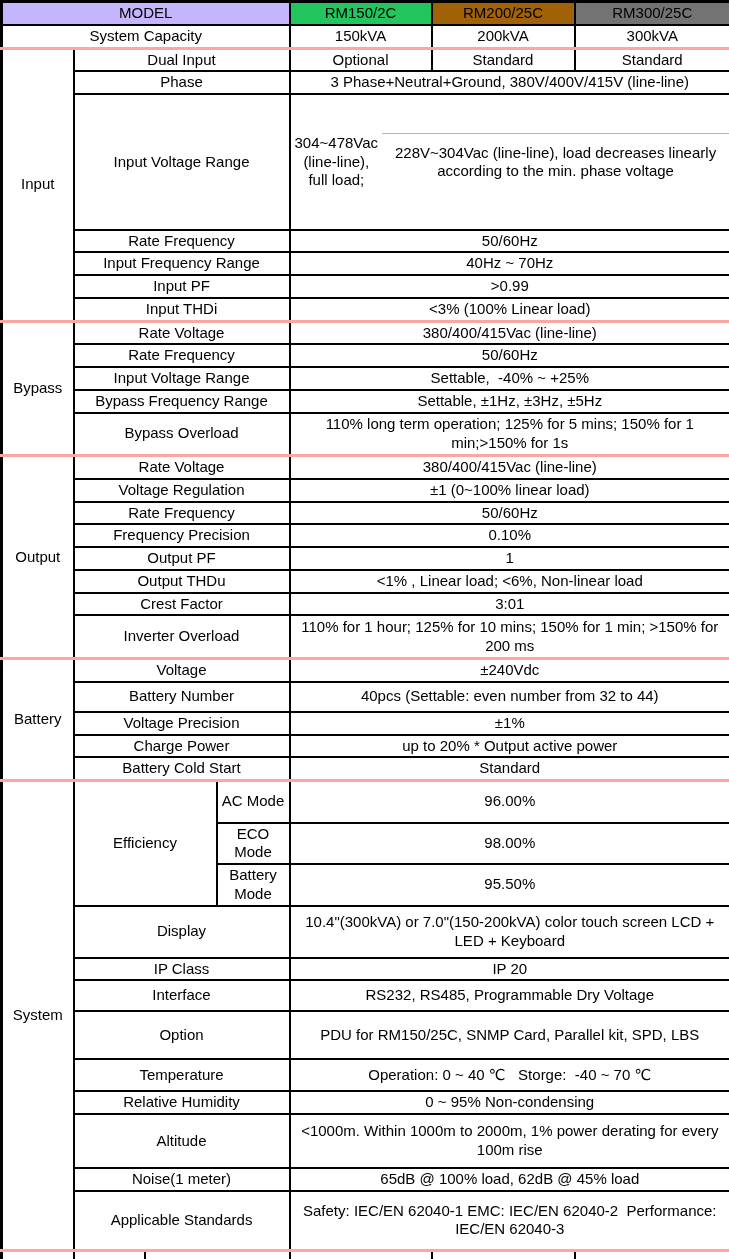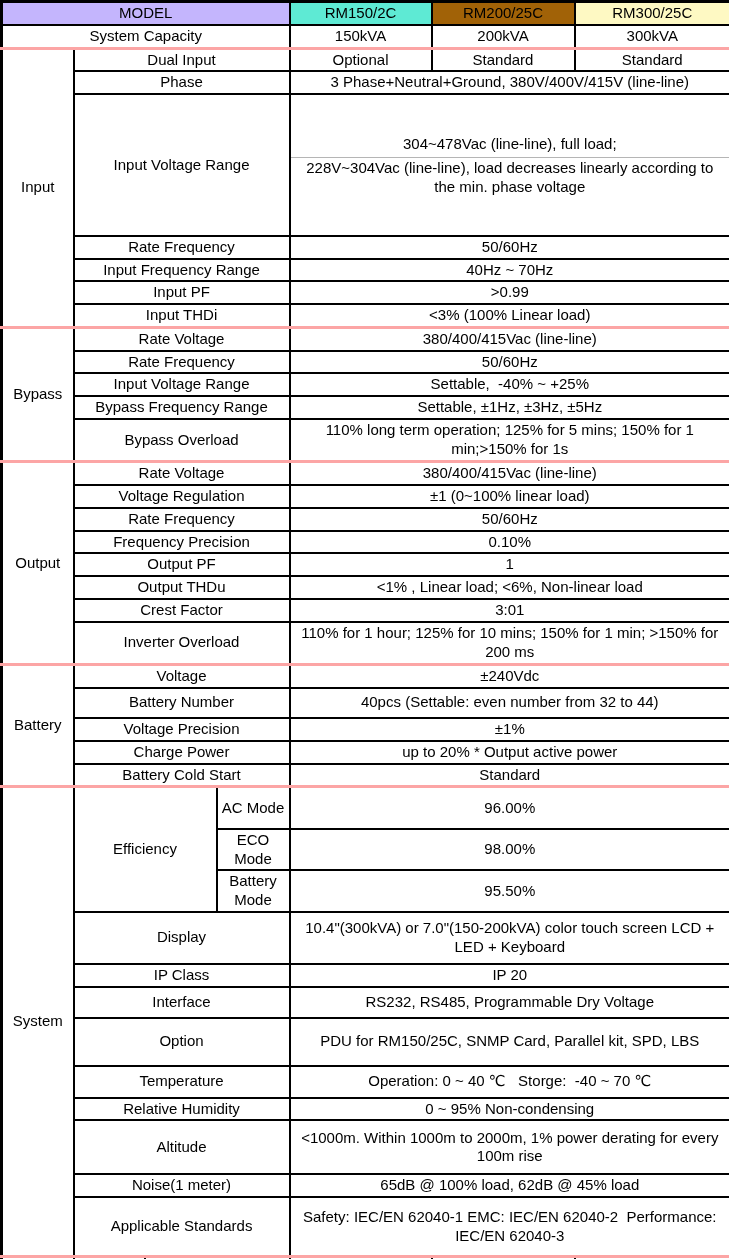--- a/index.html
+++ b/index.html
@@ -3,21 +3,21 @@
 <meta charset="utf-8">
 <style>
   html,body{margin:0;padding:0;background:#fff;}
   body{width:729px;font-family:"Liberation Sans","DejaVu Sans",sans-serif;color:#000;}
   table.spec{border-collapse:collapse;table-layout:fixed;width:729px;border:3px solid #000;}
   td{border:2px solid #000;text-align:center;vertical-align:middle;
      font-size:15px;line-height:1.25;padding:1px 4px;white-space:pre-wrap;overflow:hidden;}
   tr.st td{border-top:3px solid #fca5a5;}
   td.g{background:#17A33C;}
   td.nopad{padding:0;}
-  .vsplit{display:flex;flex-direction:column;height:100%;width:100%;}
+  .vsplit{display:flex;flex-direction:row;height:100%;width:100%;}
   .vsplit .seg{display:flex;align-items:center;justify-content:center;padding:1px 4px;box-sizing:border-box;white-space:pre-wrap;}
   .vsplit .seg.first{flex:0 0 24px;}
   .vsplit .seg.rest{flex:1 1 auto;border-top:1px solid #b5b5b5;}
 </style>
 </head>
 <body>
 
 <table class="spec">
   <colgroup>
     <col style="width:72px">
@@ -25,23 +25,23 @@
       <col style="width:72px">
       <col style="width:73px">
     <col style="width:142px">
       <col style="width:143px">
       <col style="width:156px">
   </colgroup>
 
   <tbody>
       <tr style="height:22px">
     <td class="g" colspan="4" style="background: #c4b5fd;">MODEL</td>
-    <td class="g" style="background: #5eead4;">RM150/2C</td>
+    <td class="g" style="background: #22c55e;">RM150/2C</td>
     <td class="g" style="background: #a16207;">RM200/25C</td>
-    <td class="g" style="background: #fef9c3;">RM300/25C</td>
+    <td class="g" style="background: #737373;">RM300/25C</td>
   </tr>
   <tr style="height:20px">
     <td colspan="4">System Capacity</td>
     <td>150kVA</td>
     <td>200kVA</td>
     <td>300kVA</td>
   </tr>
 
   <tr class="st" style="height:22px">
     <td rowspan="7">Input</td>

